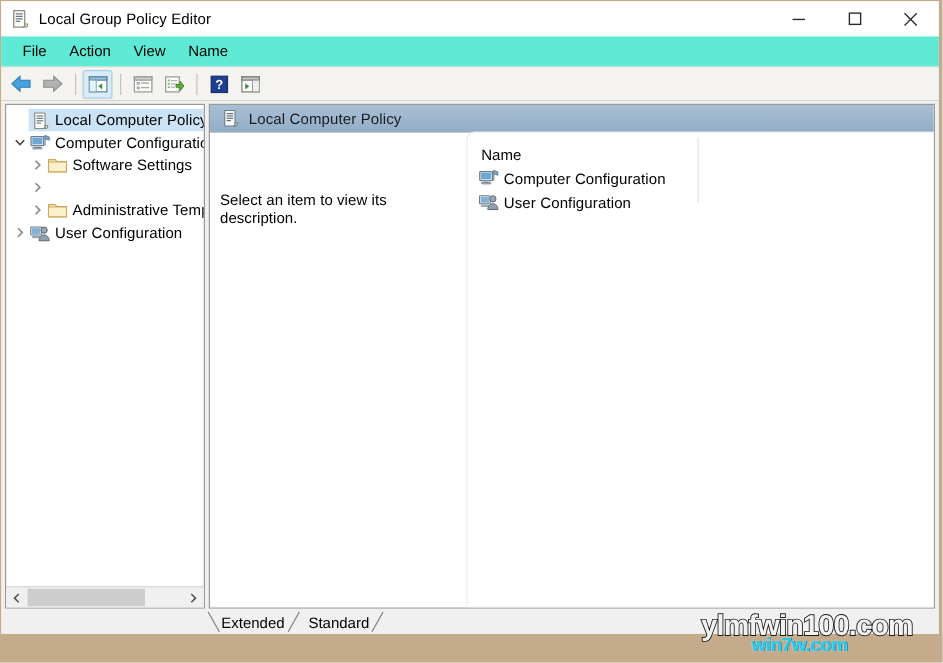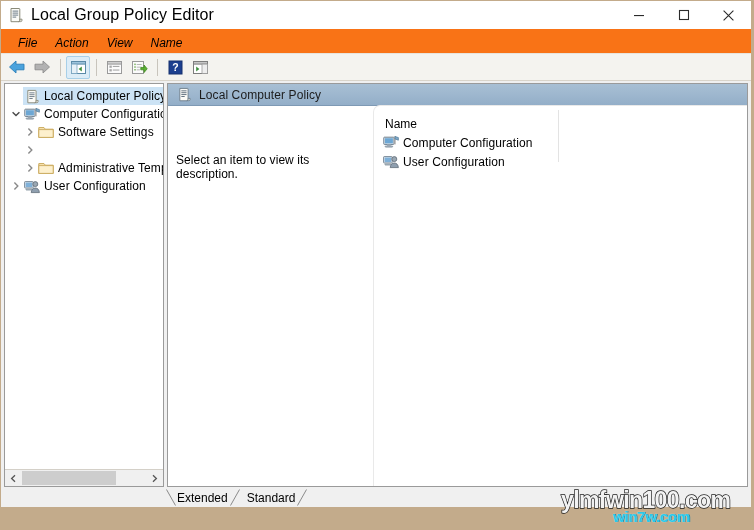--- a/index.html
+++ b/index.html
@@ -48,21 +48,21 @@
     position: relative;
   }
   .title-icon {
     width: 16px;
     height: 16px;
     margin-left: 7px;
     margin-right: 7px;
     flex: 0 0 auto;
   }
   .title-text {
-    font-size: 16px;
+    font-size: 12px;
     color: #000000;
     white-space: nowrap;
     letter-spacing: 0.1px;
   }
   .caption-buttons {
     position: absolute;
     right: 0;
     top: 0;
     height: 28px;
     display: flex;
@@ -76,27 +76,26 @@
     background: transparent;
     border: 0;
     padding: 0;
   }
   .cap-btn svg { display: block; }
 
   
   .menubar {
     height: 25px;
     min-height: 25px;
-    background: #f97316;
-    display: flex;
-    align-items: flex-end;
+    background: #5eead4;
+    display: flex;
+    align-items: center;
     padding-left: 8px;
     border-bottom: 1px solid #e8e4dc;
     box-sizing: border-box;
-    font-style: italic;
   }
   .menu-item {
     font-size: 12px;
     color: #000000;
     padding: 3px 9px;
     white-space: nowrap;
   }
 
   
   .toolbar {
@@ -389,21 +388,20 @@
     line-height: 1;
   }
   #wm-cyan {
     left: 601px;
     top: 509px;
     font-size: 15px;
     color: #2ac8e8;
     letter-spacing: -0.3px;
     text-shadow: 0 0 1px #ffffff, 1px 0 0 #0e7fa0;
     z-index: 5;
-    margin-left: 12px;
   }
   #wm-white {
     left: 561px;
     top: 489px;
     font-size: 23px;
     color: #f2f2f2;
     letter-spacing: -0.6px;
     -webkit-text-stroke: 1.4px #1a1a1a;
     paint-order: stroke fill;
     z-index: 6;

